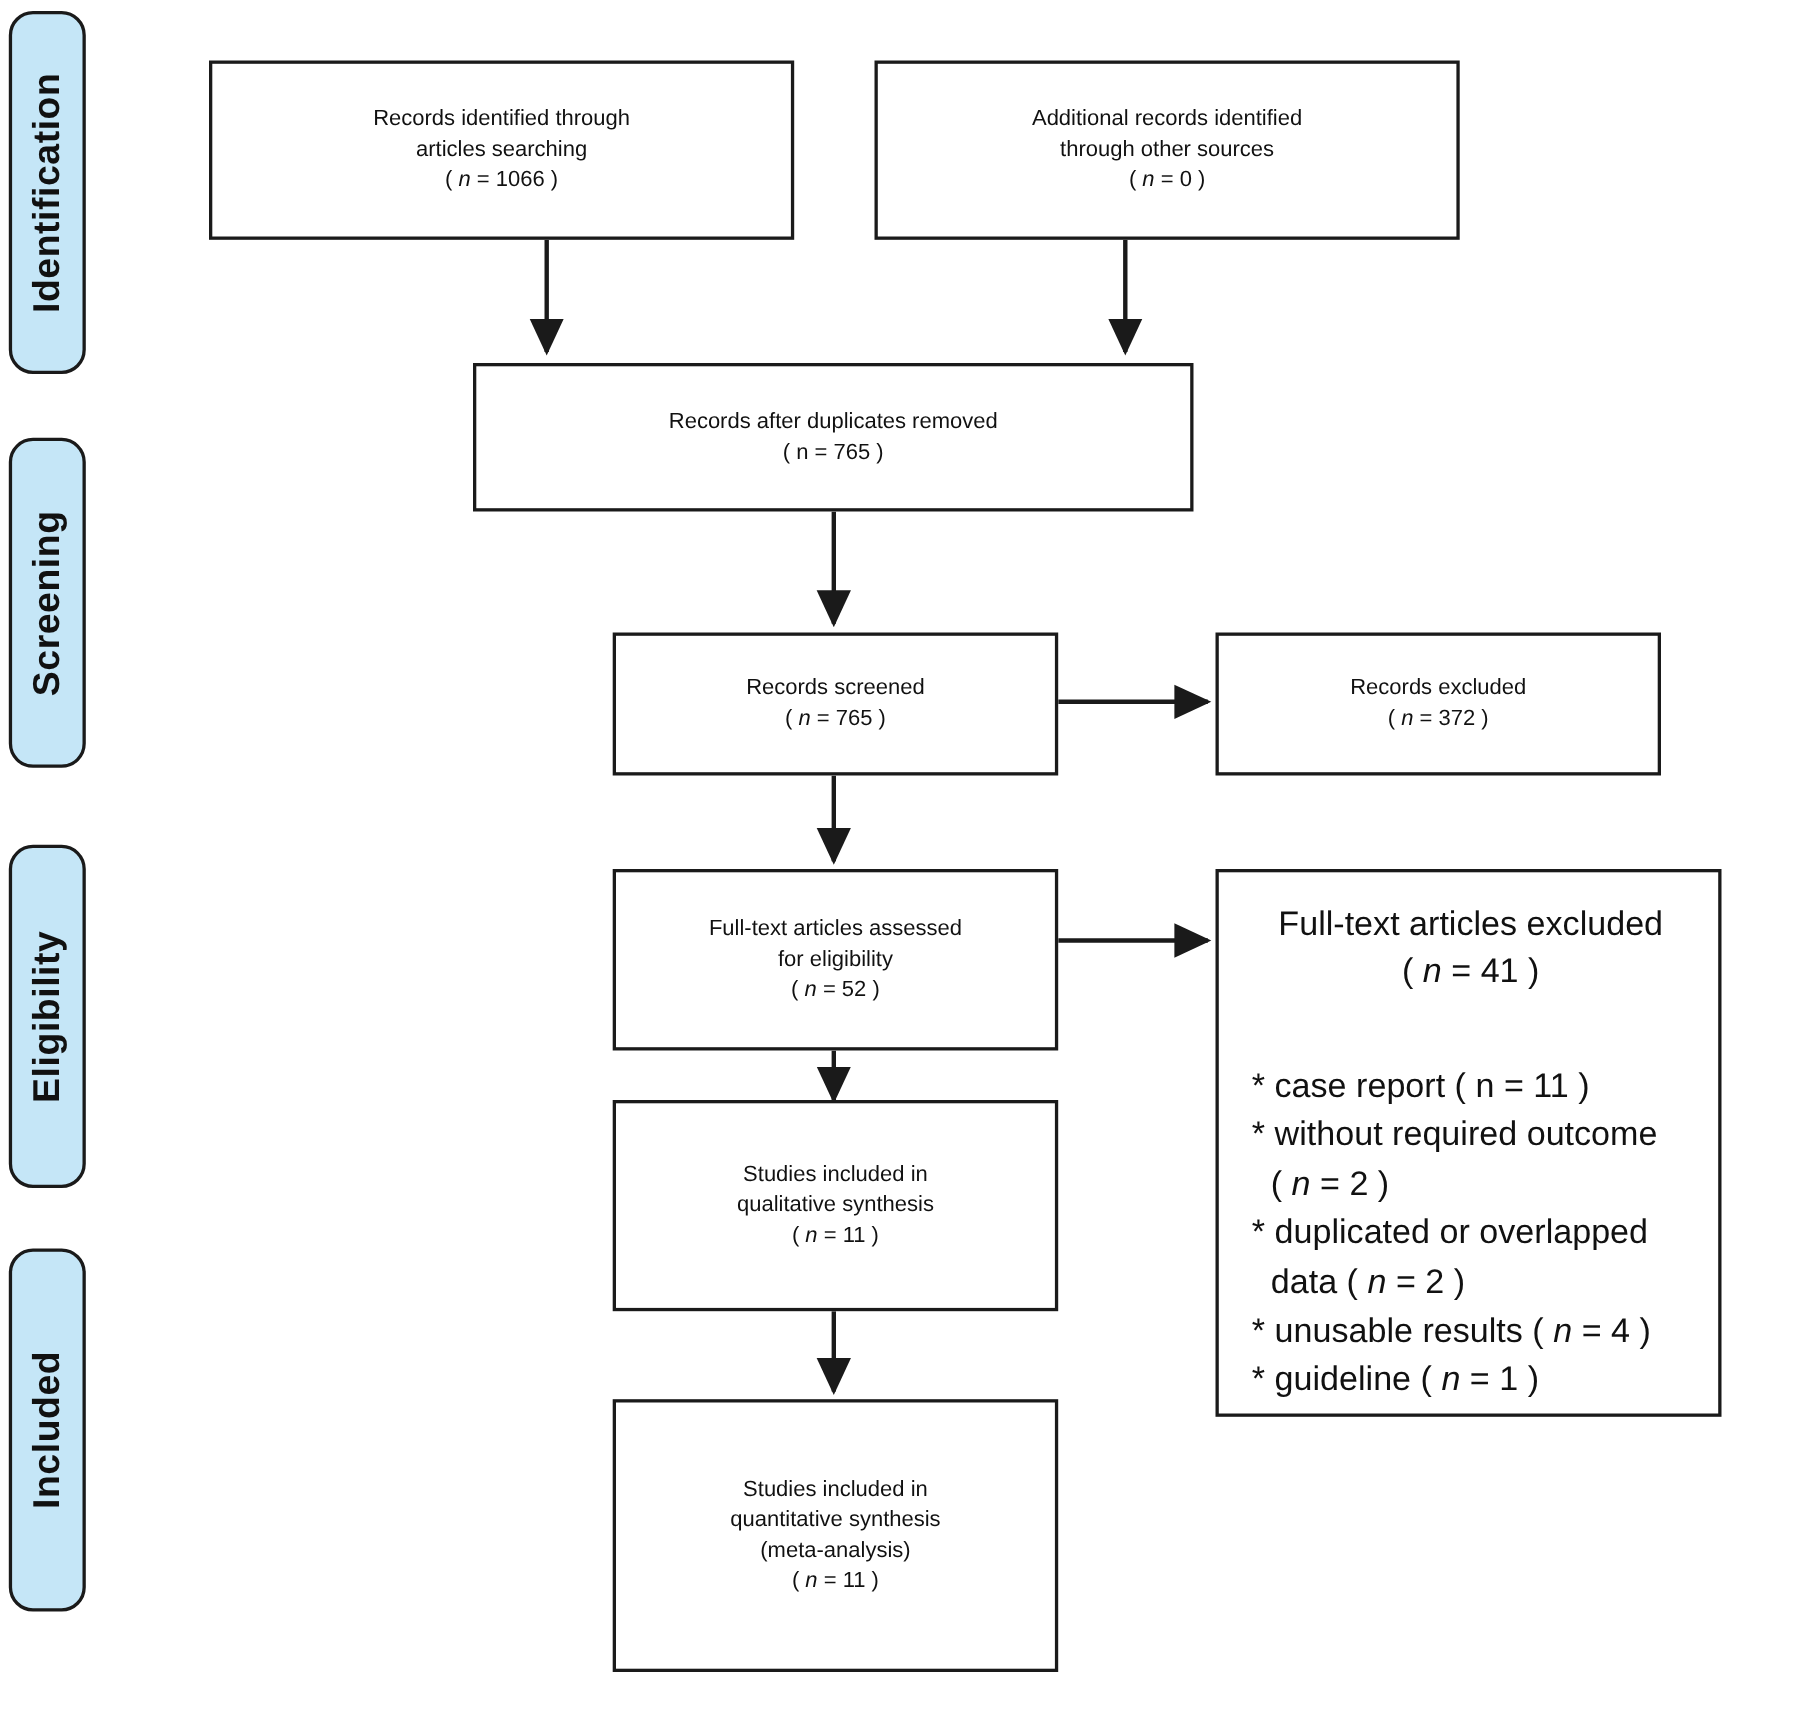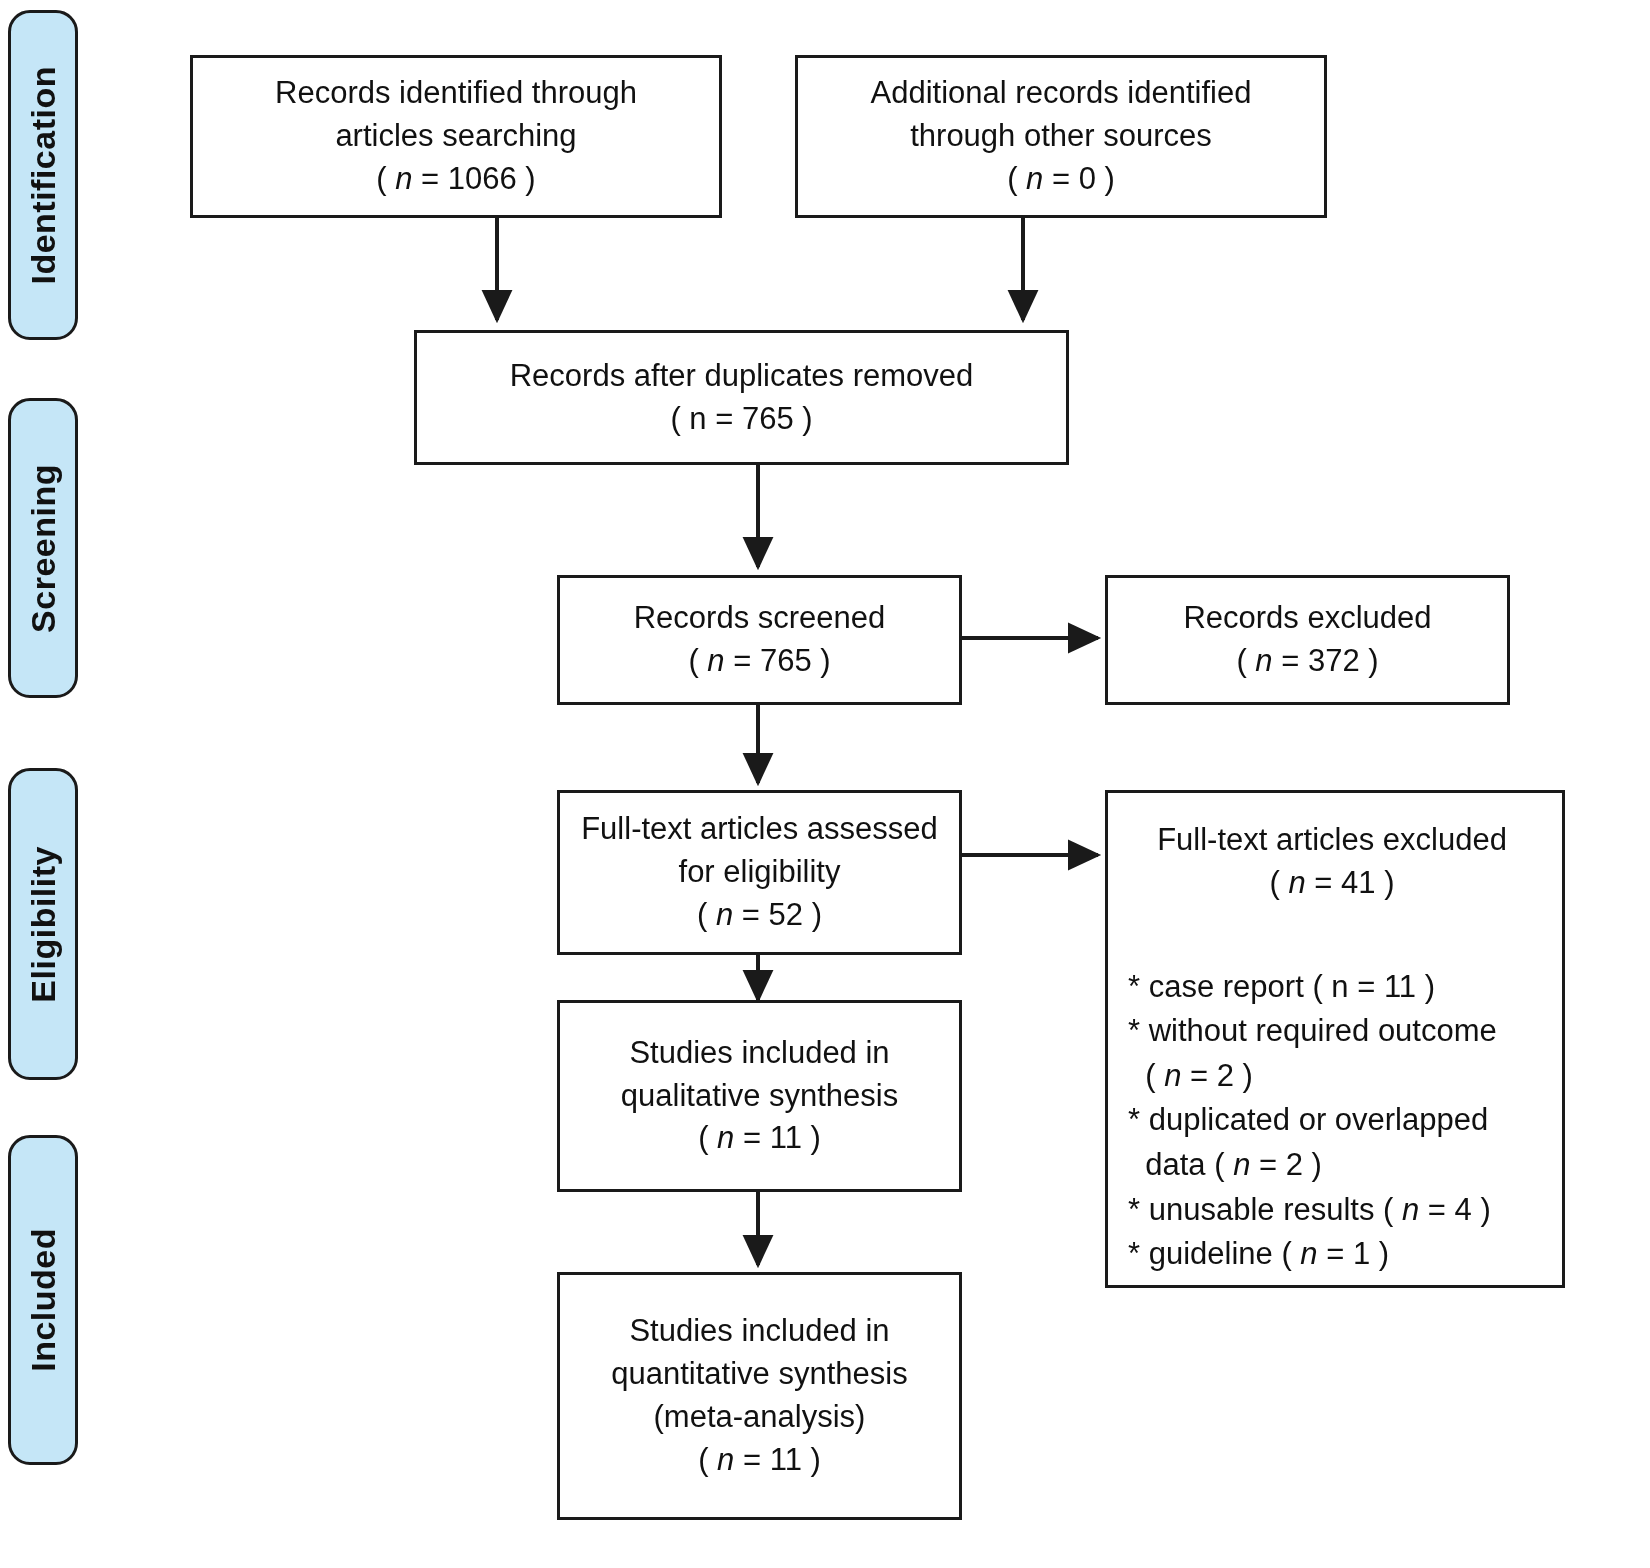--- a/index.html
+++ b/index.html
@@ -46,33 +46,33 @@
     position: absolute;
     background: #ffffff;
     border: 3px solid #1a1a1a;
     box-sizing: border-box;
     display: flex;
     align-items: center;
     justify-content: center;
     text-align: center;
   }
   .flow-box .box-text {
-    font-size: 31px;
+    font-size: 20px;
     line-height: 1.38;
     color: #111111;
     padding: 0 14px;
   }
 
   
   .reasons-box {
     position: absolute;
     background: #ffffff;
     border: 3px solid #1a1a1a;
     box-sizing: border-box;
-    padding: 26px 18px 20px 12px;
+    padding: 26px 18px 20px 22px;
   }
   .reasons-title {
     text-align: center;
     font-size: 31px;
     line-height: 1.38;
     color: #111111;
   }
   .reasons-list {
     margin-top: 60px;
     text-align: left;
@@ -149,21 +149,21 @@
   </div>
 
   <div class="flow-box" style="left:795px; top:55px; width:532px; height:163px;">
     <div class="box-text">
       <div>Additional records identified</div>
       <div>through other sources</div>
       <div><span>( </span><em class="var-n">n</em><span> = 0 )</span></div>
     </div>
   </div>
 
-  <div class="flow-box" style="left:414px; top:330px; width:655px; height:135px;">
+  <div class="flow-box" style="left:430px; top:330px; width:655px; height:135px;">
     <div class="box-text">
       <div>Records after duplicates removed</div>
       <div>( n = 765 )</div>
     </div>
   </div>
 
   <div class="flow-box" style="left:557px; top:575px; width:405px; height:130px;">
     <div class="box-text">
       <div>Records screened</div>
       <div><span>( </span><em class="var-n">n</em><span> = 765 )</span></div>

